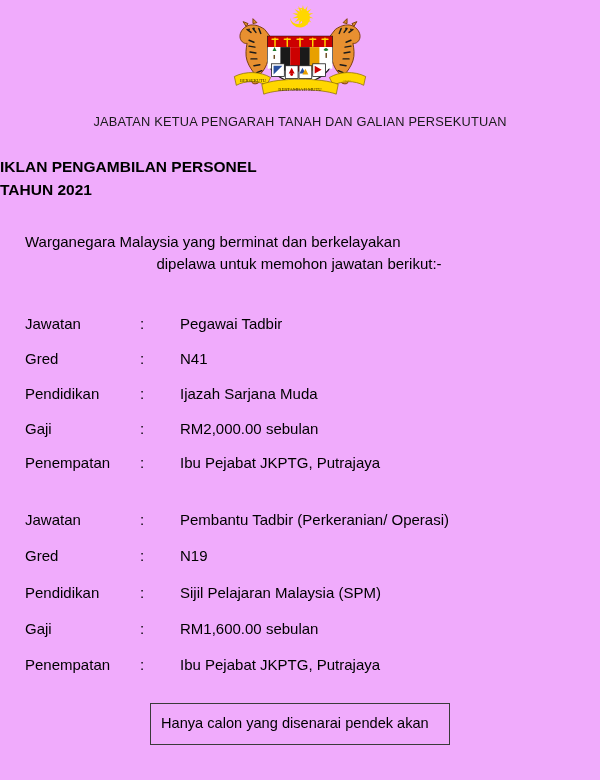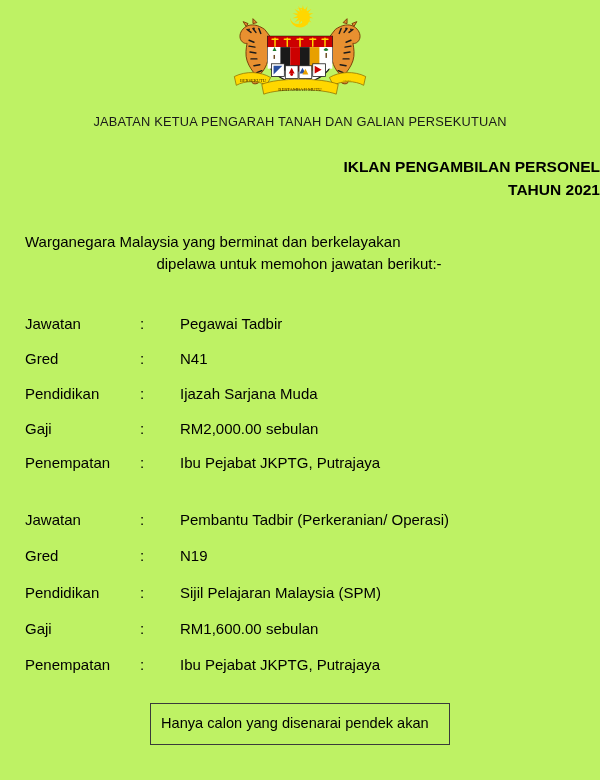--- a/index.html
+++ b/index.html
@@ -13,21 +13,21 @@
     font-family: "Liberation Sans", sans-serif;
     color: #000000;
     position: relative;
     overflow: hidden;
   }
 
   .page {
     width: 600px;
     height: 780px;
     position: relative;
-    background: #bef264;
+    background: #f0abfc;
   }
 
   
   .emblem-wrap {
     width: 100%;
     display: flex;
     justify-content: center;
     align-items: flex-start;
     padding-top: 4px;
     height: 100px;
@@ -43,21 +43,21 @@
   .dept-line {
     text-align: center;
     font-size: 12.8px;
     letter-spacing: 0.2px;
     margin-top: 14px;
     color: #1a1a1a;
   }
 
   
   .titles {
-    text-align: right;
+    text-align: left;
     margin-top: 27px;
     line-height: 1.47;
   }
   .title-line {
     font-size: 15.5px;
     font-weight: bold;
   }
   .title-line.italic-part {
     font-style: italic;
   }

